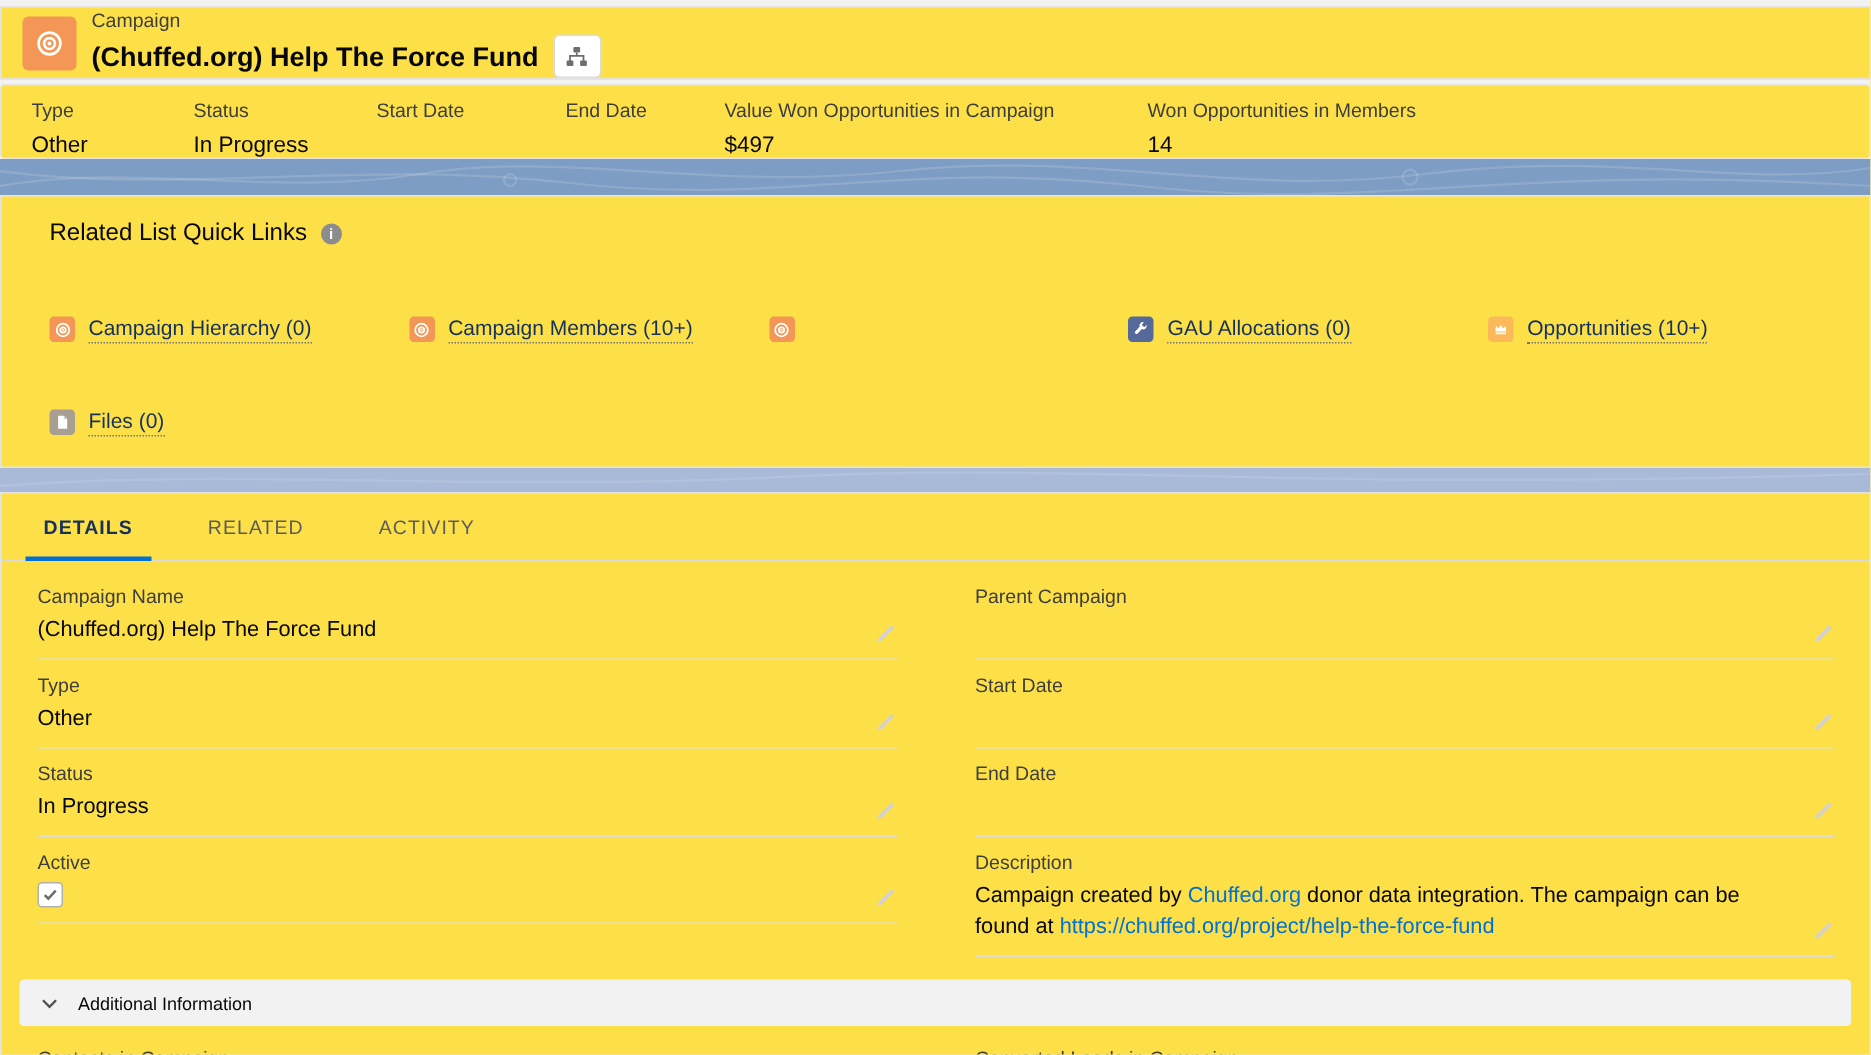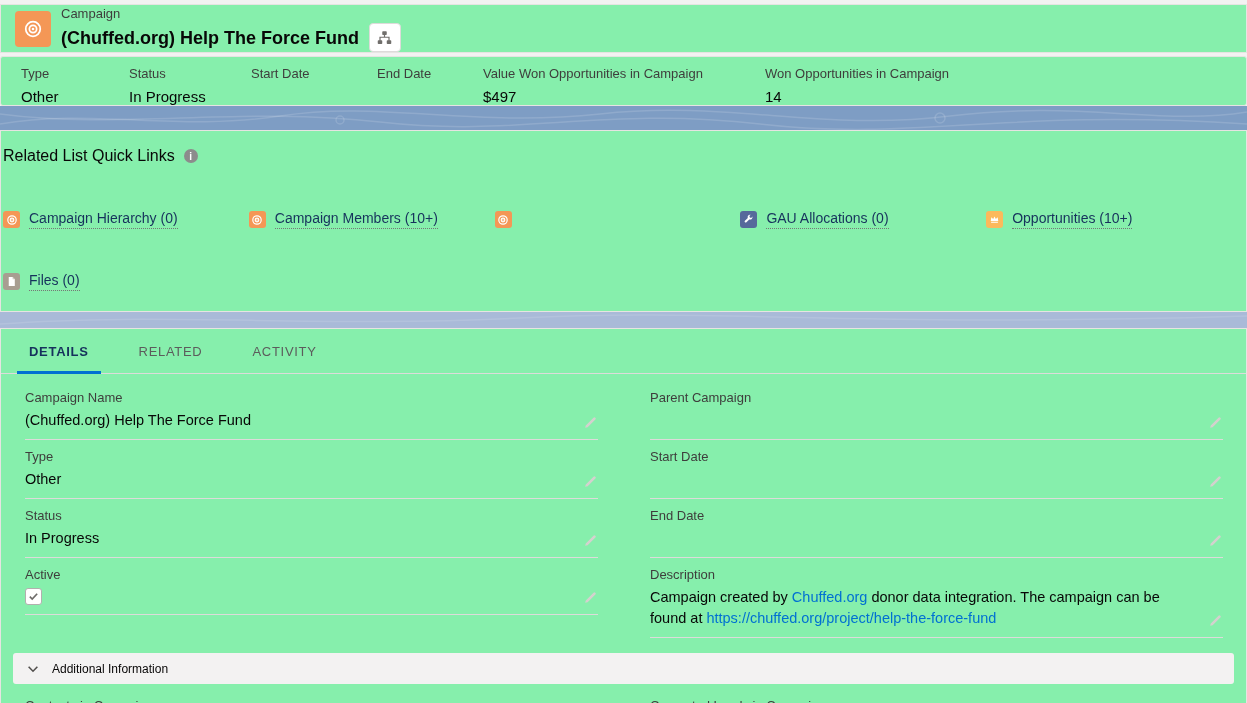--- a/index.html
+++ b/index.html
@@ -1,20 +1,20 @@
 <!DOCTYPE html>
 <html><head>
 <meta charset="utf-8">
 <style>
   * { box-sizing: border-box; margin: 0; padding: 0; }
   html,body { width:1247px; height:703px; }
   body { font-family:"Liberation Sans", sans-serif; background:#f3f2f2; overflow:hidden; }
   .page { width:1247px; height:703px; display:flex; flex-direction:column; background:#f3f2f2; padding-top:4px; }
 
-  .card { background:#86efac; border:1px solid #e6e4e2; }
+  .card { background:#fde047; border:1px solid #e6e4e2; }
 
   
   .header-card { height:60px; display:flex; align-items:center; padding:0 14px; margin-bottom:3px; }
   .entity-icon { width:36px; height:36px; border-radius:4px; display:flex; align-items:center; justify-content:center; flex:none; }
   .header-text { margin-left:10px; }
   .entity-label { font-size:13px; color:#3e3e3c; line-height:17px; }
   .title-row { display:flex; align-items:center; margin-top:1px; }
   .page-title { font-size:18px; font-weight:bold; color:#080707; line-height:22px; }
   .hierarchy-btn { margin-left:10px; width:32px; height:29px; border:1px solid #dddbda; border-radius:4px; background:#fff; display:inline-flex; align-items:center; justify-content:center; cursor:pointer; }
 
@@ -24,21 +24,21 @@
   .hl-label { font-size:13px; color:#3e3e3c; white-space:nowrap; }
   .hl-value { font-size:15px; color:#080707; margin-top:7px; white-space:nowrap; }
 
   
   .band { position:relative; overflow:hidden; flex:none; }
   .band1 { height:24px; background:#7e9dc4; }
   .band2 { height:16px; background:#a9bad8; }
   .band svg { position:absolute; inset:0; width:100%; height:100%; }
 
   
-  .quick-links-card { padding:12px 14px 20px 0; }
+  .quick-links-card { padding:12px 14px 20px 30px; }
   .ql-title-row { display:flex; align-items:center; padding:4px 0 0 2px; }
   .ql-title { font-size:16px; color:#080707; }
   .info-icon { margin-left:9px; width:14px; height:14px; border-radius:50%; background:#8c8c8c; color:#fff; font-size:10px; font-weight:bold; display:inline-flex; align-items:center; justify-content:center; }
   .ql-grid { display:grid; grid-template-columns:repeat(5,1fr); row-gap:15px; margin-top:17px; padding-left:2px; }
   .ql-item { display:flex; align-items:center;margin-top:28px; }
   .ql-icon { width:17px; height:17px; border-radius:3px; display:inline-flex; align-items:center; justify-content:center; flex:none; margin-right:9px; }
   .ql-icon svg { display:block; }
   .ql-link { font-size:14px; color:#16325c; text-decoration:none; border-bottom:1px dotted #767676; padding-bottom:2px; cursor:pointer; }
 
   
@@ -111,21 +111,21 @@
       </div>
       <div class="hl-field" style="width: 106px;">
         <div class="hl-label">End Date</div>
         <div class="hl-value">&nbsp;</div>
       </div>
       <div class="hl-field" style="width: 282px;">
         <div class="hl-label">Value Won Opportunities in Campaign</div>
         <div class="hl-value">$497</div>
       </div>
       <div class="hl-field">
-        <div class="hl-label">Won Opportunities in Campaign</div>
+        <div class="hl-label">Won Opportunities in Members</div>
         <div class="hl-value">14</div>
       </div>
     </div>
 
   <div class="band band1">
     <svg viewBox="0 0 1247 24" preserveAspectRatio="none">
       <g fill="none" stroke="#ffffff" stroke-opacity="0.14" stroke-width="1.5">
         <path d="M0 18 C 90 2, 180 26, 280 10 S 470 22, 600 8 S 820 26, 950 10 S 1160 20, 1247 6"></path>
         <path d="M0 8 C 120 24, 240 0, 380 16 S 600 0, 760 18 S 1000 2, 1247 18"></path>
         <circle cx="940" cy="12" r="5"></circle>

